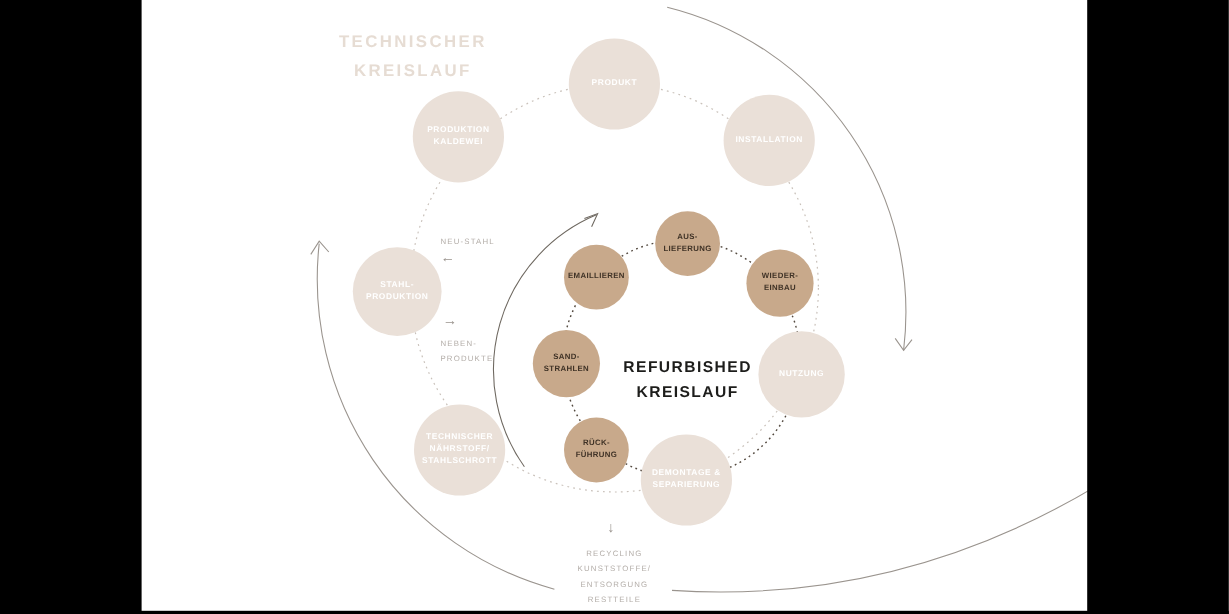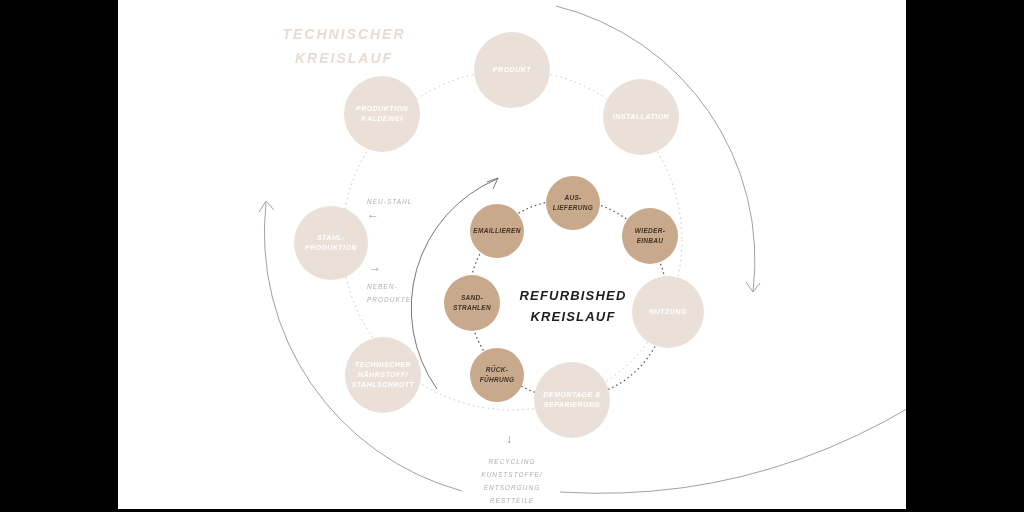--- a/index.html
+++ b/index.html
@@ -1,41 +1,41 @@
 <!DOCTYPE html>
 <html><head>
 <meta charset="utf-8">
 <style>
   html,body { margin:0; padding:0; }
   body {
     width:1024px; height:512px; position:relative; overflow:hidden;
     background:#ffffff;
     font-family:"Liberation Sans", sans-serif;
   }
-  .canvas { position:absolute; inset:0;font-style:italic; }
+  .canvas { position:absolute; inset:0; }
   svg.arcs { position:absolute; left:0; top:0; z-index:1; pointer-events:none; }
 
   .letterbox { position:absolute; top:0; bottom:0; width:118px; background:#000; z-index:5; }
   .letterbox.left { left:0; }
   .letterbox.right { right:0; }
   .letterbox-bottom { position:absolute; left:0; right:0; bottom:0; height:3px; background:#000; z-index:6; }
 
   .node { position:absolute; border-radius:50%; display:flex; align-items:center;
           justify-content:center; text-align:center; z-index:2; }
   .node.outer { background:#eae0d8; color:#ffffff; }
   .node.inner { background:#c8a98b; color:#3f3226; }
   .node-label { font-weight:bold; font-size:7px; letter-spacing:.5px; line-height:10px; }
   .node.inner .node-label { font-size:6.5px; letter-spacing:.3px; }
   .node-label span { display:block; }
 
   .title { position:absolute; left:278px; top:22px; width:132px; text-align:center; z-index:2;
            font-weight:bold; font-size:14px; letter-spacing:2px; color:#e6dcd3; line-height:24px; }
   .title span { display:block; }
 
-  .center-label { position:absolute; left:486px; top:285px; width:174px; text-align:center; z-index:2;
+  .center-label { position:absolute; left:486px; top:295px; width:174px; text-align:center; z-index:2;
                   font-weight:bold; font-size:13px; letter-spacing:1.2px; color:#1d1d1b; line-height:21px; }
   .center-label span { display:block; }
 
   .muted { position:absolute; color:#b3ada8; font-size:6.5px; letter-spacing:1px;
            line-height:13px; z-index:2; }
   .muted span { display:block; }
   .muted.centered { text-align:center; }
 
   .arrow-glyph { position:absolute; color:#9a948e; font-size:12px; z-index:2; line-height:12px; }
 </style>

